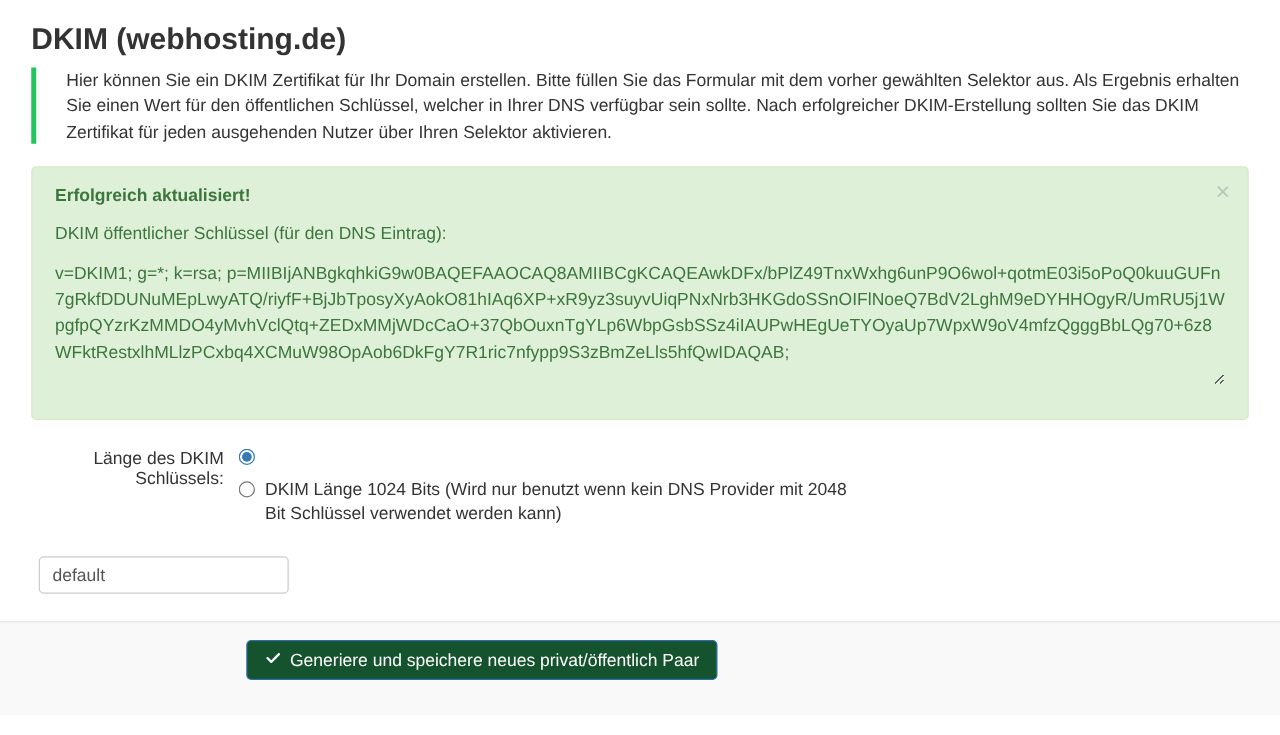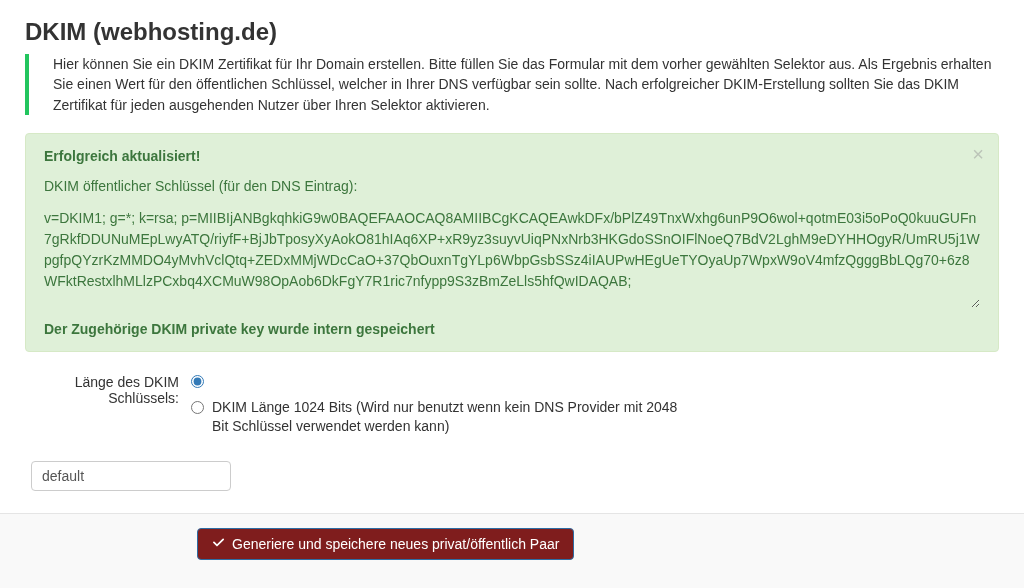--- a/index.html
+++ b/index.html
@@ -128,21 +128,21 @@
       padding: 14px 25px 28px 25px;
       margin: 0 -25px -18px -25px;
     }
     .footer-inner {
       margin-left: 172px;
     }
     .btn-primary {
       display: inline-flex;
       align-items: center;
       gap: 6px;
-      background: #7f1d1d;
+      background: #14532d;
       border: 1px solid #2e6da4;
       color: #fff;
       padding: 7px 14px;
       font-size: 14px;
       border-radius: 4px;
       cursor: pointer;
     }
     .btn-primary svg {
       fill: #fff;
     }
@@ -157,21 +157,20 @@
 <div class="container">
   <h1 class="page-title">DKIM (webhosting.de)</h1>
 
   <div class="intro-block">Hier können Sie ein DKIM Zertifikat für Ihr Domain erstellen. Bitte füllen Sie das Formular mit dem vorher gewählten Selektor aus. Als Ergebnis erhalten Sie einen Wert für den öffentlichen Schlüssel, welcher in Ihrer DNS verfügbar sein sollte. Nach erfolgreicher DKIM-Erstellung sollten Sie das DKIM Zertifikat für jeden ausgehenden Nutzer über Ihren Selektor aktivieren.</div>
 
   <div class="alert-success">
     <span class="alert-close">×</span>
     <div class="alert-title">Erfolgreich aktualisiert!</div>
     <div class="alert-subtitle">DKIM öffentlicher Schlüssel (für den DNS Eintrag):</div>
     <textarea class="alert-key-area" readonly="" style="">v=DKIM1; g=*; k=rsa; p=MIIBIjANBgkqhkiG9w0BAQEFAAOCAQ8AMIIBCgKCAQEAwkDFx/bPlZ49TnxWxhg6unP9O6wol+qotmE03i5oPoQ0kuuGUFn7gRkfDDUNuMEpLwyATQ/riyfF+BjJbTposyXyAokO81hIAq6XP+xR9yz3suyvUiqPNxNrb3HKGdoSSnOIFlNoeQ7BdV2LghM9eDYHHOgyR/UmRU5j1WpgfpQYzrKzMMDO4yMvhVclQtq+ZEDxMMjWDcCaO+37QbOuxnTgYLp6WbpGsbSSz4iIAUPwHEgUeTYOyaUp7WpxW9oV4mfzQgggBbLQg70+6z8WFktRestxlhMLlzPCxbq4XCMuW98OpAob6DkFgY7R1ric7nfypp9S3zBmZeLls5hfQwIDAQAB;</textarea>
-    <div class="alert-footer">Der Zugehörige DKIM private key wurde intern gespeichert</div>
   </div>
 
   <div class="form-section">
     <div class="form-row">
       <div class="form-label">Länge des DKIM Schlüssels:</div>
       <div class="form-control-wrap">
         <label class="radio-line">
           <input type="radio" name="keylen" checked="" style="">
         </label>
         <label class="radio-line">

